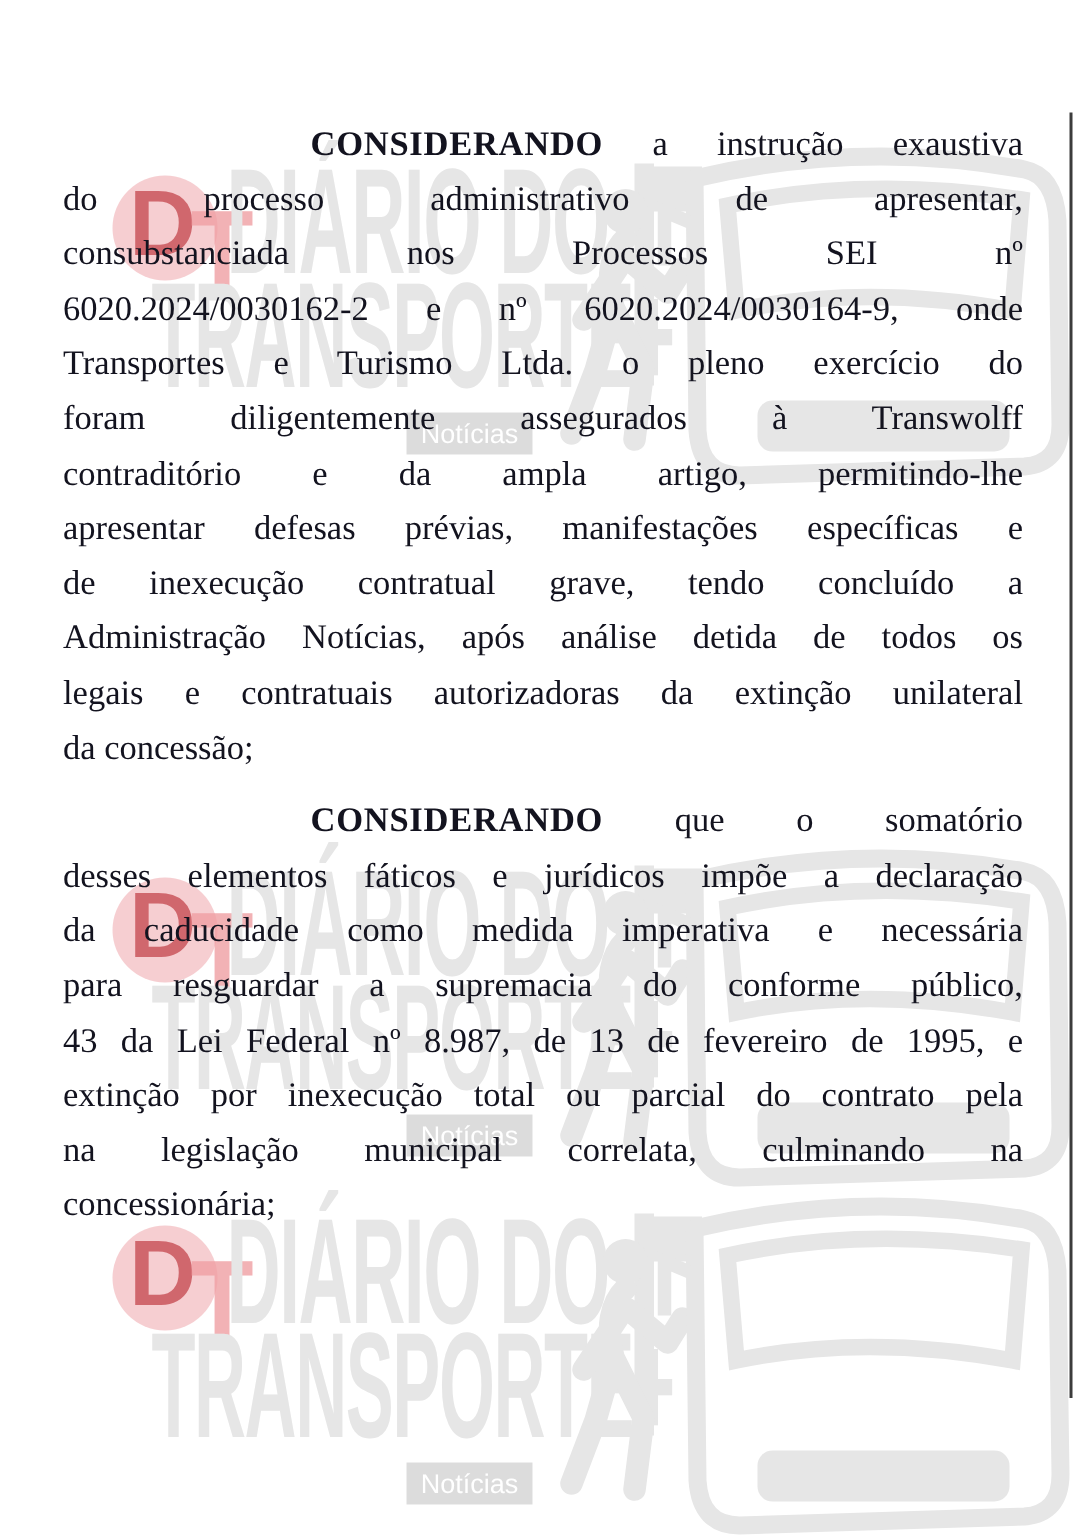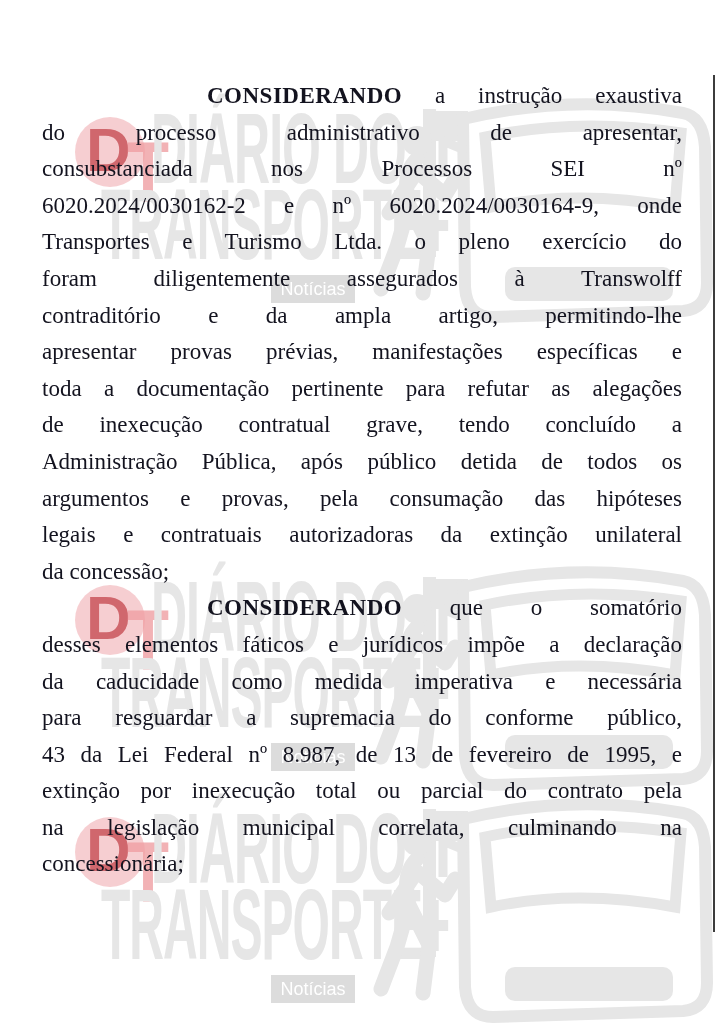--- a/index.html
+++ b/index.html
@@ -53,21 +53,21 @@
   .wm-person { position:absolute; left:292px; top:8px; }
   .wm-bus   { position:absolute; left:356px; top:-30px; }
 
   
   .doc {
     position:absolute; left:0; top:0; width:724px; height:1024px;
     padding:78px 42px 0 42px; z-index:1;
     font-size:23px; line-height:36.6px; color:#13131f;
   }
   .para { width:640px; }
-  .para + .para { }
+  .para + .para { margin-top:12px; }
   .ln {
     text-align:justify; text-align-last:justify; -moz-text-align-last:justify;
     height:36.6px; white-space:normal;
   }
   .ln.last { text-align:center; text-align-last:left; -moz-text-align-last:left; }
   .indent { display:inline-block; width:165px; height:1px; }
   .lead { font-weight:bold; letter-spacing:.5px; }
 
   
   .edge-line {
@@ -150,25 +150,23 @@
 <div class="doc">
 
   <div class="para">
     <div class="ln"><span class="indent"></span><span class="lead">CONSIDERANDO</span> <span>a instrução exaustiva</span></div>
     <div class="ln">do processo administrativo de apresentar,</div>
     <div class="ln">consubstanciada nos Processos SEI nº</div>
     <div class="ln">6020.2024/0030162-2 e nº 6020.2024/0030164-9, onde</div>
     <div class="ln">Transportes e Turismo Ltda. o pleno exercício do</div>
     <div class="ln">foram diligentemente assegurados à Transwolff</div>
     <div class="ln">contraditório e da ampla artigo, permitindo-lhe</div>
-    <div class="ln">apresentar provas prévias, manifestações específicas e</div>
-    <div class="ln">toda a documentação pertinente para refutar as alegações</div>
+    <div class="ln">apresentar defesas prévias, manifestações específicas e</div>
     <div class="ln">de inexecução contratual grave, tendo concluído a</div>
-    <div class="ln">Administração Pública, após público detida de todos os</div>
-    <div class="ln">argumentos e provas, pela consumação das hipóteses</div>
+    <div class="ln">Administração Notícias, após análise detida de todos os</div>
     <div class="ln">legais e contratuais autorizadoras da extinção unilateral</div>
     <div class="ln last">da concessão;</div>
   </div>
 
   <div class="para">
     <div class="ln"><span class="indent"></span><span class="lead">CONSIDERANDO</span> <span>que o somatório</span></div>
     <div class="ln">desses elementos fáticos e jurídicos impõe a declaração</div>
     <div class="ln">da caducidade como medida imperativa e necessária</div>
     <div class="ln">para resguardar a supremacia do conforme público,</div>
     <div class="ln">43 da Lei Federal nº 8.987, de 13 de fevereiro de 1995, e</div>

